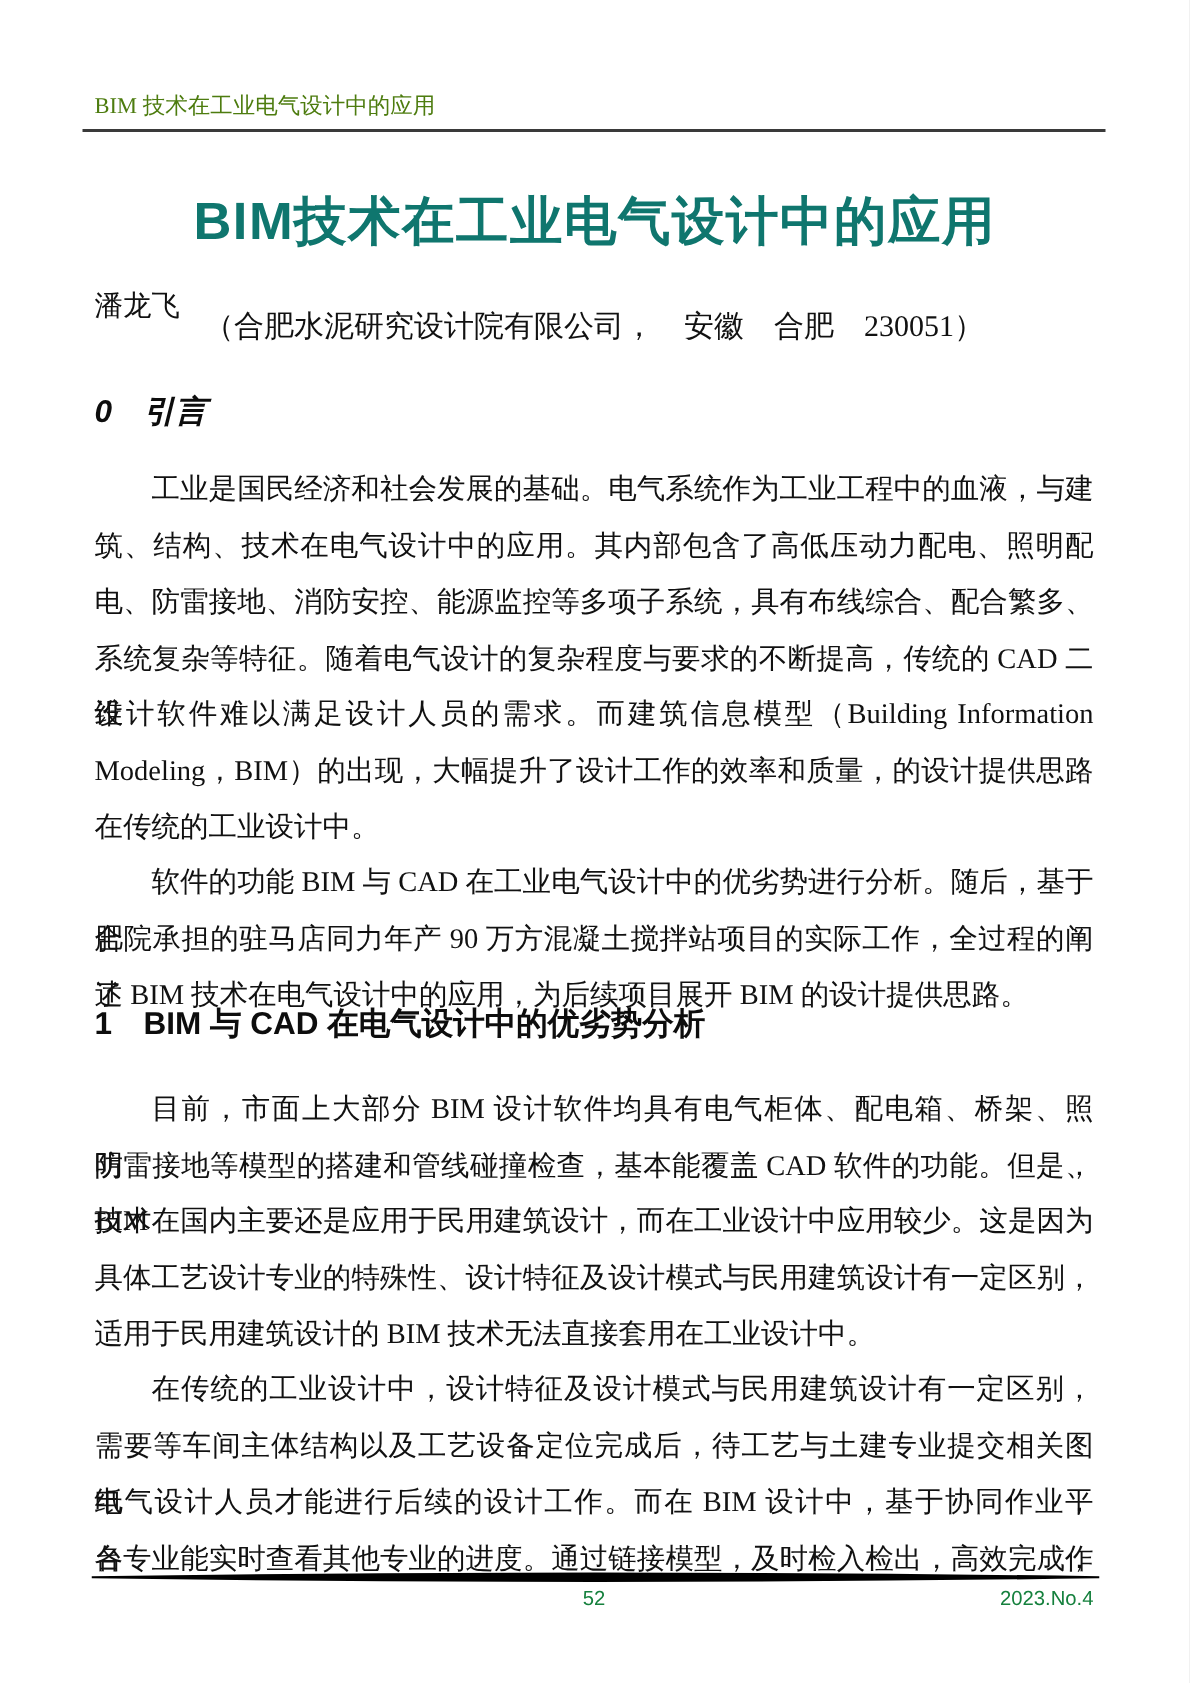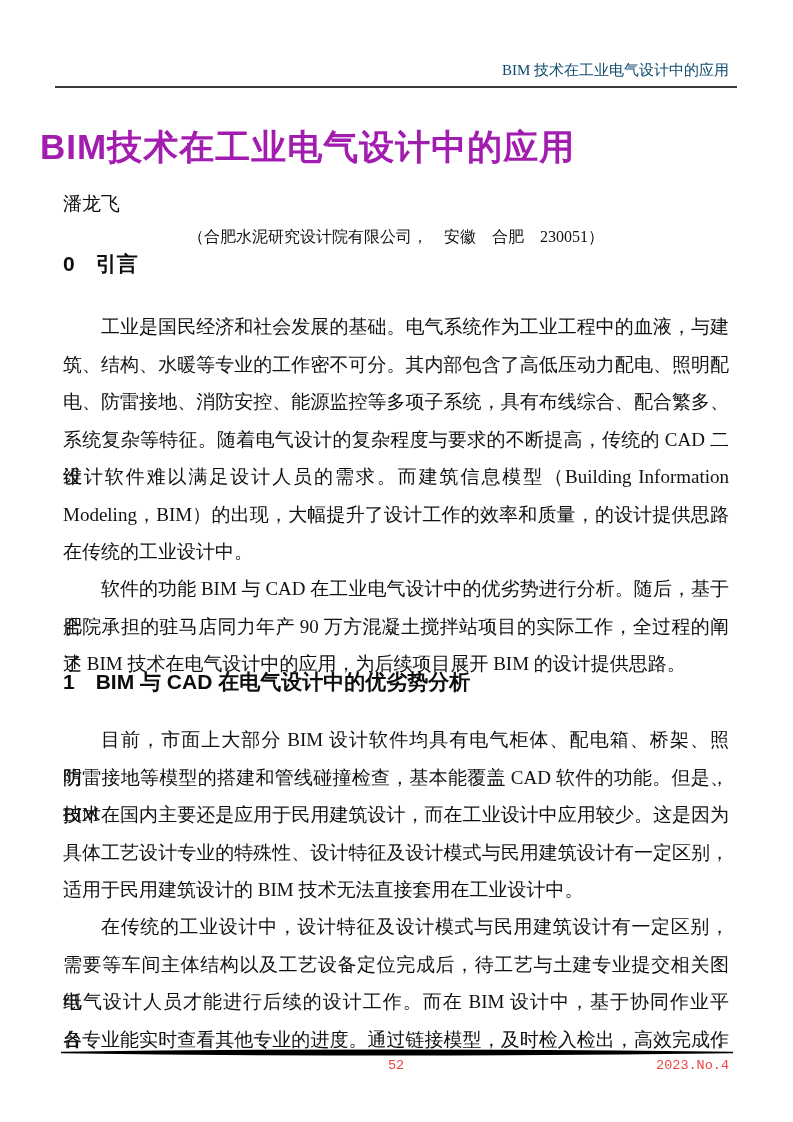--- a/index.html
+++ b/index.html
@@ -9,59 +9,60 @@
     height: 1122px;
     margin: 0 auto;
     background: #ffffff;
     color: #111111;
     font-family: "Liberation Serif", "DejaVu Serif", serif;
     overflow: hidden;
   }
   .running-header {
     position: absolute;
     top: 61px; left: 63px; width: 666px;
-    text-align: right;
+    text-align: left;
     font-size: 15px;
-    color: #0c4a6e;
+    color: #4d7c0f;
   }
   .header-rule {
     position: absolute;
     top: 86px; left: 55px; width: 682px; height: 2px;
     background: #3a3a3a;
   }
   .article-title {
     position: absolute;
     top: 124px; left: 40px; width: 713px;
+    text-align: center;
     font-family: "Liberation Sans", "DejaVu Sans", sans-serif;
     font-weight: bold;
     font-size: 35px;
     letter-spacing: 1px;
-    color: #a21caf;
+    color: #0f766e;
   }
   .author {
     position: absolute;
     top: 191px; left: 63px; width: 666px;
     text-align: left;
     font-size: 19px;
   }
   .affiliation {
     position: absolute;
-    top: 227px; left: 63px; width: 666px;
+    top: 204px; left: 63px; width: 666px;
     text-align: center;
-    font-size: 16px;
+    font-size: 20px;
   }
   .sec-heading {
     position: absolute;
     left: 63px; width: 666px;
     font-family: "Liberation Sans", "DejaVu Sans", sans-serif;
     font-weight: bold;
     font-size: 21px;
     color: #0d0d0d;
   }
-  #h0 { top: 250px; }
+  #h0 { top: 260px; font-style: italic; }
   #h1 { top: 668px; }
   .sec-num { display: inline-block; margin-right: 1em; }
   .para {
     position: absolute;
     left: 63px; width: 666px;
     font-size: 19px;
     margin-top: 17px;
   }
   #paraA { top: 291px; }
   #paraB { top: 553px; }
@@ -76,23 +77,23 @@
   .jline { text-align: justify; text-align-last: justify; white-space: normal; }
   .lline { text-align: left; }
   .indent { text-indent: 38px; }
   .footer-bar {
     position: absolute;
     top: 1045px; left: 61px; width: 672px; height: 12px;
   }
   .footer-row {
     position: absolute;
     top: 1058px; left: 63px; width: 666px;
-    font-family: Liberation Mono, monospace;
+    font-family: Liberation Sans, sans-serif;
     font-size: 13.5px;
-    color: #ef4444;
+    color: #15803d;
   }
   .page-number { display: block; text-align: center; }
   .issue-number { position: absolute; right: 0; top: 0; }
 </style>
 </head>
 <body>
 
 <div class="page">
 
   <div class="running-header">BIM 技术在工业电气设计中的应用</div>
@@ -101,21 +102,21 @@
   <div class="article-title">BIM技术在工业电气设计中的应用</div>
   <div class="author">潘龙飞</div>
   <div class="affiliation">（合肥水泥研究设计院有限公司，　安徽　合肥　230051）</div>
 
   <div class="sec-heading" id="h0">
     <span class="sec-num">0</span><span>引言</span>
   </div>
 
   <div class="para" id="paraA">
     <div class="line jline indent">工业是国民经济和社会发展的基础。电气系统作为工业工程中的血液，与建</div>
-    <div class="line jline">筑、结构、水暖等专业的工作密不可分。其内部包含了高低压动力配电、照明配</div>
+    <div class="line jline">筑、结构、技术在电气设计中的应用。其内部包含了高低压动力配电、照明配</div>
     <div class="line jline">电、防雷接地、消防安控、能源监控等多项子系统，具有布线综合、配合繁多、</div>
     <div class="line jline">系统复杂等特征。随着电气设计的复杂程度与要求的不断提高，传统的 CAD 二维</div>
     <div class="line jline">设计软件难以满足设计人员的需求。而建筑信息模型（Building Information</div>
     <div class="line jline">Modeling，BIM）的出现，大幅提升了设计工作的效率和质量，的设计提供思路</div>
     <div class="line lline">在传统的工业设计中。</div>
   </div>
 
   <div class="para" id="paraB">
     <div class="line jline indent">软件的功能 BIM 与 CAD 在工业电气设计中的优劣势进行分析。随后，基于合</div>
     <div class="line jline">肥院承担的驻马店同力年产 90 万方混凝土搅拌站项目的实际工作，全过程的阐述</div>

